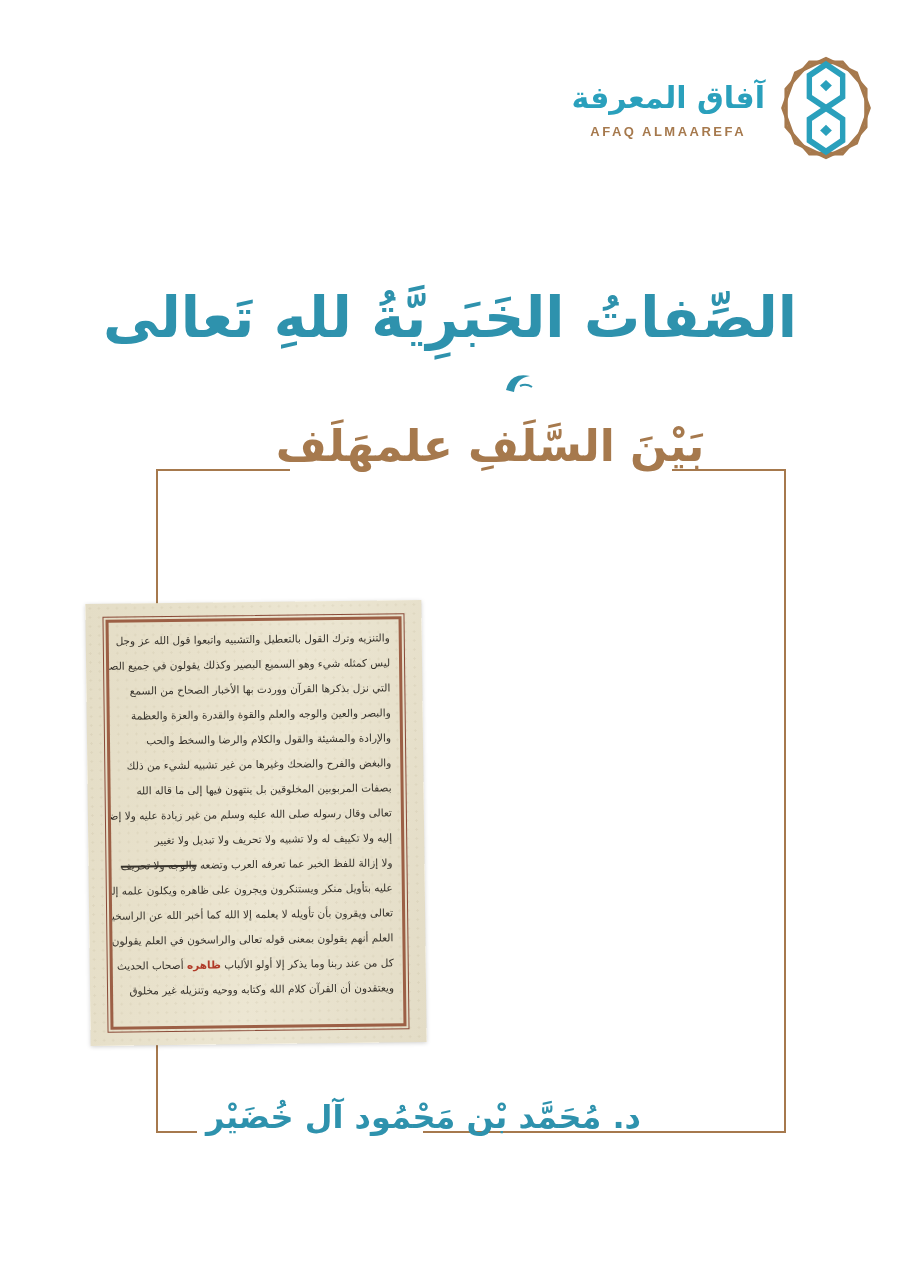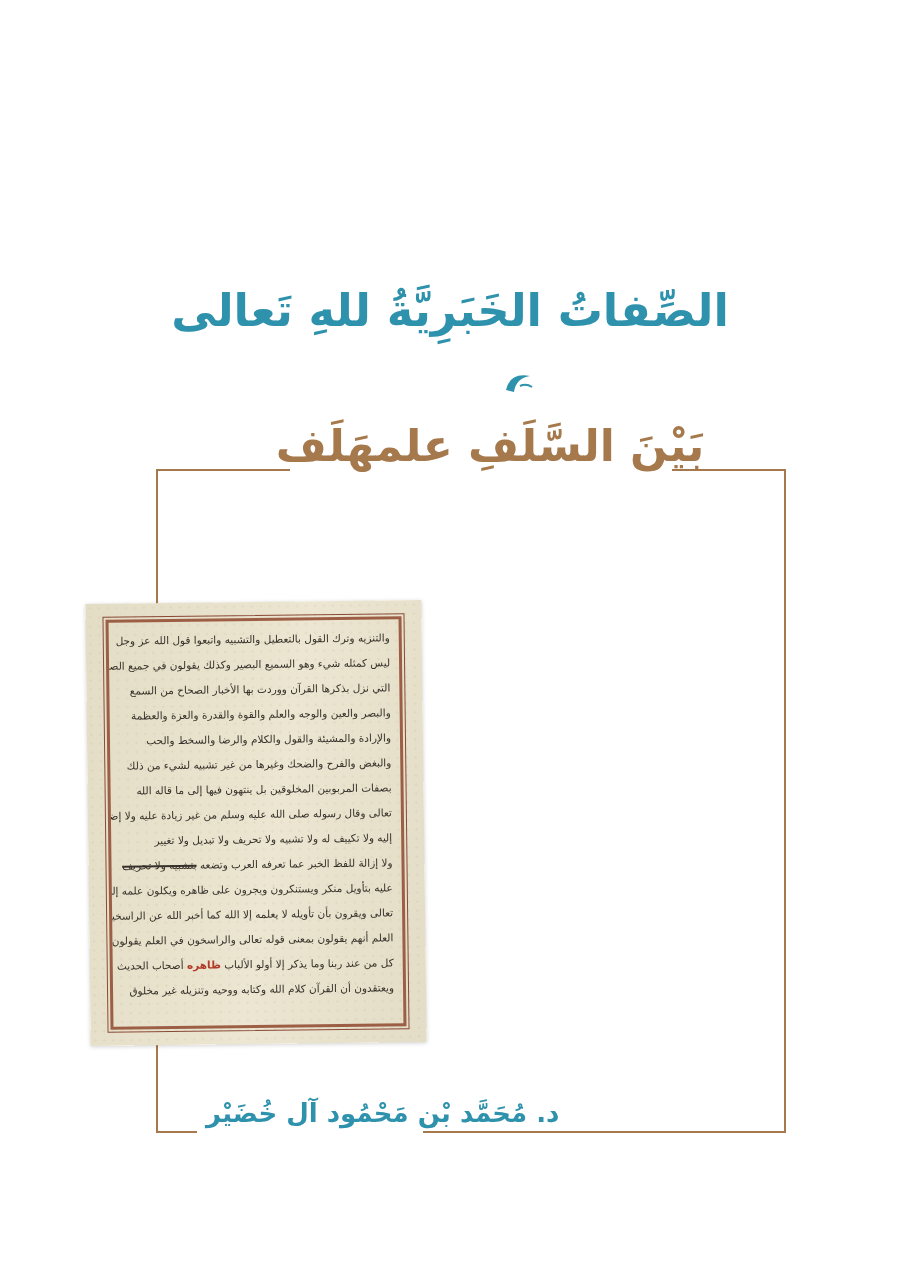--- a/index.html
+++ b/index.html
@@ -33,21 +33,21 @@
   .logo-english{
     color:var(--brown);font-family:"Liberation Sans",sans-serif;
     font-size:13px;font-weight:bold;letter-spacing:2.5px;margin-top:7px;
     white-space:nowrap;
   }
   .logo-emblem{width:98px;height:112px;}
   
   .main-title{
     position:absolute;top:282px;left:0;right:0;
     text-align:center;direction:rtl;
-    color:var(--teal);font-size:45px;font-weight:bold;
+    color:var(--teal);font-size:56px;font-weight:bold;
     white-space:nowrap;line-height:1.3;
   }
   .title-ornament{position:absolute;left:500px;top:366px;width:38px;height:32px;}
   
   .subtitle{
     position:absolute;top:420px;left:490px;transform:translateX(-50%);
     direction:rtl;color:var(--brown);
     font-size:44px;font-weight:bold;white-space:nowrap;z-index:3;
   }
   
@@ -78,28 +78,42 @@
   .ms-line{
     direction:rtl;text-align:right;white-space:nowrap;
     color:var(--ms-ink);font-size:10.5px;line-height:25px;
   }
   .ms-red{color:var(--ms-red);font-weight:bold;}
   .ms-strike{text-decoration:line-through;text-decoration-thickness:1.5px;}
   
   .author-name{
     position:absolute;left:206px;top:1098px;
     direction:rtl;color:var(--teal);
-    font-size:26px;font-weight:bold;white-space:nowrap;z-index:6;
+    font-size:32px;font-weight:bold;white-space:nowrap;z-index:6;
   }
 </style>
 </head>
 <body>
 
 <div class="page">
 
+  <div class="logo-block">
+    <div class="logo-text">
+      <div class="logo-arabic">آفاق المعرفة</div>
+      <div class="logo-english">AFAQ ALMAAREFA</div>
+    </div>
+    <svg class="logo-emblem" viewBox="0 0 100 100" preserveAspectRatio="none">
+      <polygon points="94,50 81.1,81.1 50,94 18.9,81.1 6,50 18.9,18.9 50,6 81.1,18.9" fill="none" stroke="#A6794D" stroke-width="3.4"></polygon>
+      <polygon points="90.7,66.8 66.8,90.7 33.2,90.7 9.3,66.8 9.3,33.2 33.2,9.3 66.8,9.3 90.7,33.2" fill="none" stroke="#A6794D" stroke-width="3.4"></polygon>
+      <path d="M50 11 L67 21 L67 40 L50 50 L33 40 L33 21 Z" fill="none" stroke="#2AA0BC" stroke-width="5.5"></path>
+      <path d="M50 50 L67 60 L67 79 L50 89 L33 79 L33 60 Z" fill="none" stroke="#2AA0BC" stroke-width="5.5"></path>
+      <path d="M50 25 l6 5 -6 5 -6 -5 Z" fill="#2AA0BC"></path>
+      <path d="M50 65 l6 5 -6 5 -6 -5 Z" fill="#2AA0BC"></path>
+    </svg>
+  </div>
 
   <div class="main-title">الصِّفاتُ الخَبَرِيَّةُ للهِ تَعالى</div>
   <svg class="title-ornament" viewBox="0 0 38 32">
     <path d="M6 24 Q10 6 30 10 Q16 12 14 26 Z" fill="#2E92AD"></path>
     <path d="M20 20 q6 -3 12 1" stroke="#2E92AD" stroke-width="2" fill="none"></path>
   </svg>
 
   <div class="subtitle">بَيْنَ السَّلَفِ علمهَلَف</div>
 
   <div class="frame-seg frame-left"></div>
@@ -114,21 +128,21 @@
       <div class="ms-frame-inner">
           <div class="ms-line">والتنزيه وترك القول بالتعطيل والتشبيه واتبعوا قول الله عز وجل</div>
           <div class="ms-line">ليس كمثله شيء وهو السميع البصير وكذلك يقولون في جميع الصفات</div>
           <div class="ms-line">التي نزل بذكرها القرآن ووردت بها الأخبار الصحاح من السمع</div>
           <div class="ms-line">والبصر والعين والوجه والعلم والقوة والقدرة والعزة والعظمة</div>
           <div class="ms-line">والإرادة والمشيئة والقول والكلام والرضا والسخط والحب</div>
           <div class="ms-line">والبغض والفرح والضحك وغيرها من غير تشبيه لشيء من ذلك</div>
           <div class="ms-line">بصفات المربوبين المخلوقين بل ينتهون فيها إلى ما قاله الله</div>
           <div class="ms-line">تعالى وقال رسوله صلى الله عليه وسلم من غير زيادة عليه ولا إضافة</div>
           <div class="ms-line">إليه ولا تكييف له ولا تشبيه ولا تحريف ولا تبديل ولا تغيير</div>
-          <div class="ms-line">ولا إزالة للفظ الخبر عما تعرفه العرب وتضعه <span class="ms-strike">بتشبيه ولا تحريف</span></div>
+          <div class="ms-line">ولا إزالة للفظ الخبر عما تعرفه العرب وتضعه <span class="ms-strike">والوجه ولا تحريف</span></div>
           <div class="ms-line">عليه بتأويل منكر ويستنكرون ويجرون على ظاهره ويكلون علمه إلى الله</div>
           <div class="ms-line">تعالى ويقرون بأن تأويله لا يعلمه إلا الله كما أخبر الله عن الراسخين في</div>
           <div class="ms-line">العلم أنهم يقولون بمعنى قوله تعالى والراسخون في العلم يقولون آمنا به</div>
           <div class="ms-line">كل من عند ربنا وما يذكر إلا أولو الألباب <span class="ms-red">ظاهره</span> أصحاب الحديث</div>
           <div class="ms-line">ويعتقدون أن القرآن كلام الله وكتابه ووحيه وتنزيله غير مخلوق</div>
         </div>
     </div>
   </div>
 
   <div class="author-name">د. مُحَمَّد بْن مَحْمُود آل خُضَيْر</div>

